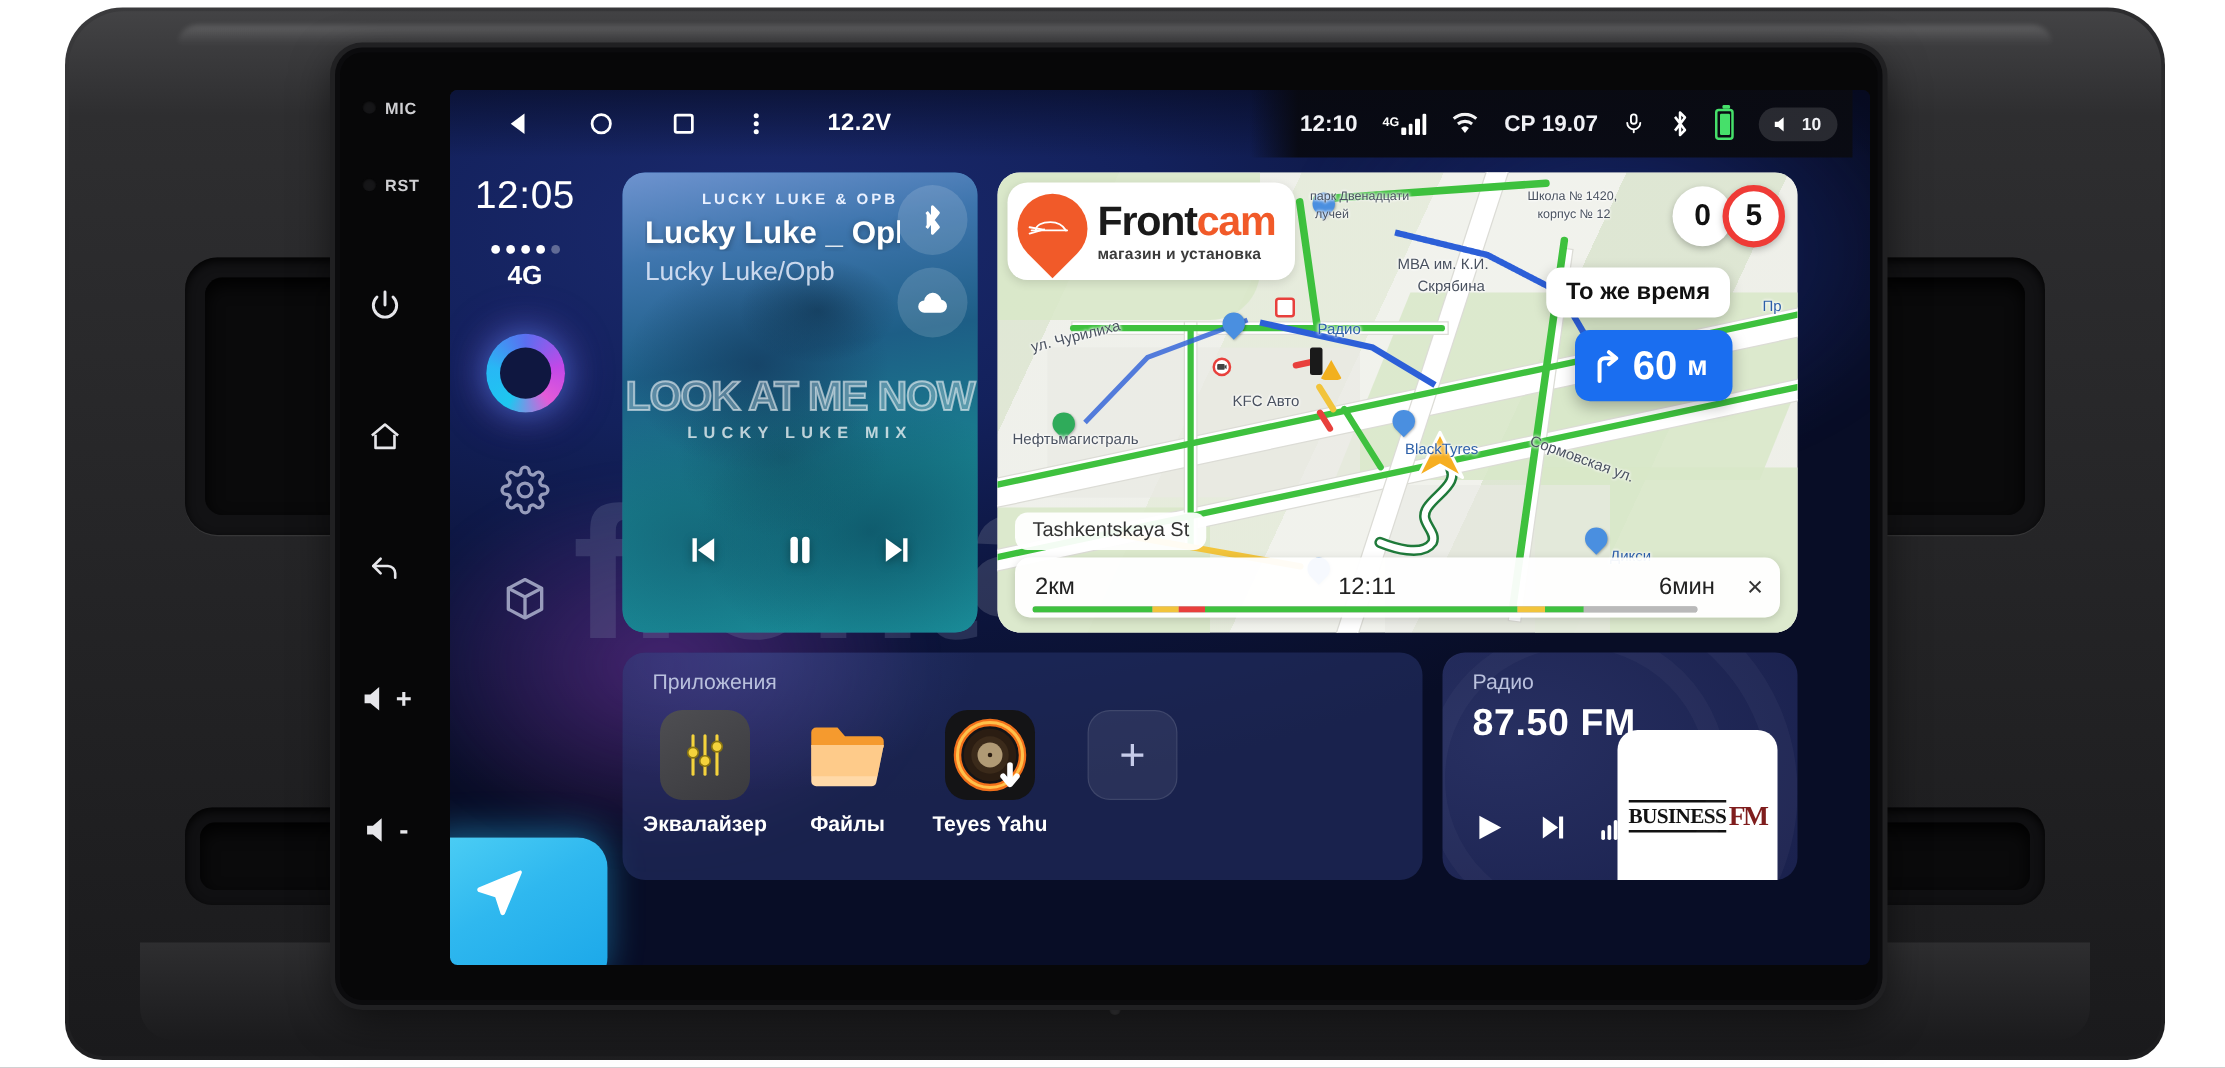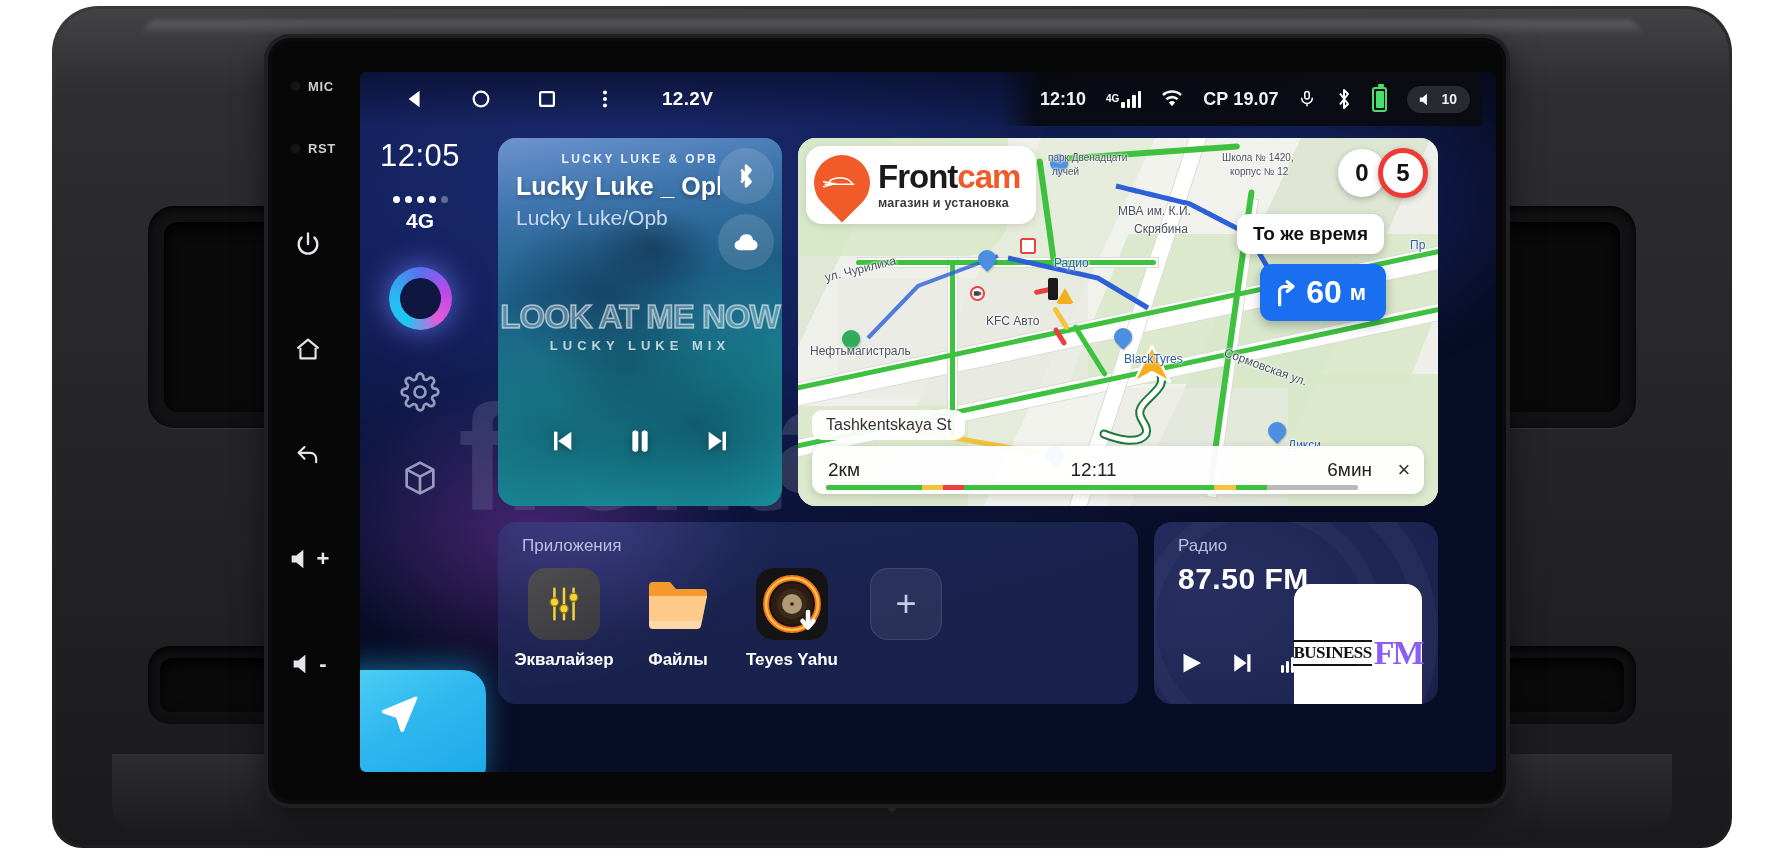--- a/index.html
+++ b/index.html
@@ -267,21 +267,21 @@
   .radio::after{ content:""; position:absolute; left:-14px; top:-20px; width:210px; height:210px;
     border-radius:50%; border:16px solid rgba(255,255,255,.03); }
   .freq{ position:absolute; left:24px; top:40px; color:#fff; font-size:30px; font-weight:600; letter-spacing:.5px; }
   .radio-ctrls{ position:absolute; left:22px; bottom:22px; display:flex; align-items:center; gap:22px; }
   .radio-ctrls svg{ fill:#fff; }
   .station-logo{ position:absolute; right:16px; top:22px; width:128px; height:138px;
                  background:#fff; border-radius:16px; display:flex; align-items:center; justify-content:center;margin-top:40px; }
   .bfm{ display:flex; align-items:center; font-family:"Liberation Serif", serif; }
   .bfm .b1{ font-size:17px; font-weight:700; letter-spacing:-.5px; color:#111;
             border-top:2px solid #111; border-bottom:2px solid #111; padding:1px 0; }
-  .bfm .b2{ font-size:34px; font-weight:700; color:#8b5cf6; margin-left:2px; letter-spacing:-2px; }
+  .bfm .b2{ font-size:22px; font-weight:700; color:#7f1d1d; margin-left:2px; letter-spacing:-2px; }
 
   
   .wm{ position:absolute; left:0; top:0; width:100%; height:100%; pointer-events:none;
        display:flex; align-items:center; justify-content:center; }
   .wm span{ font-size:150px; font-weight:700; color:rgba(120,125,150,.30);
             letter-spacing:-4px; transform:translateY(18px); }
   .wm-top{ position:absolute; left:98px; top:300px; font-size:150px; font-weight:700;
            color:rgba(120,130,165,.26); letter-spacing:-4px; }
 </style>
 </head>

